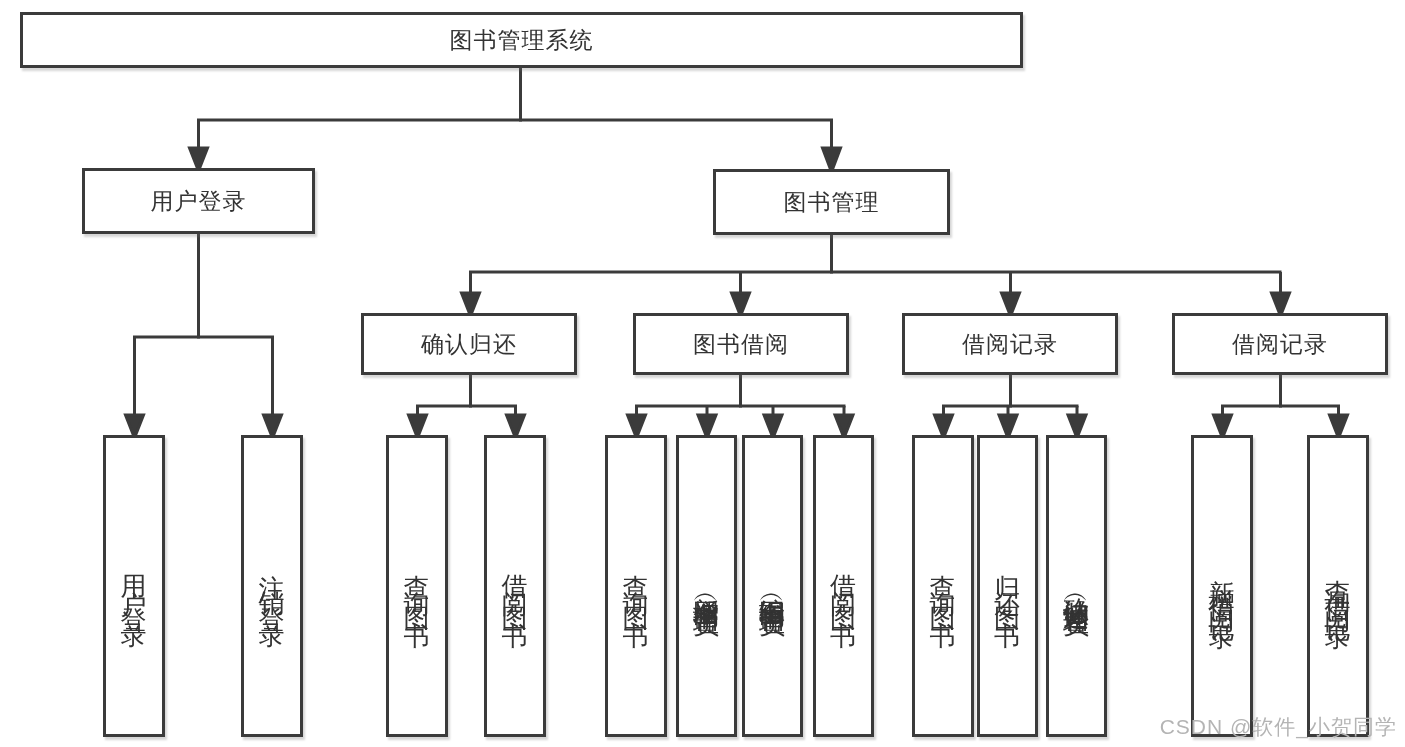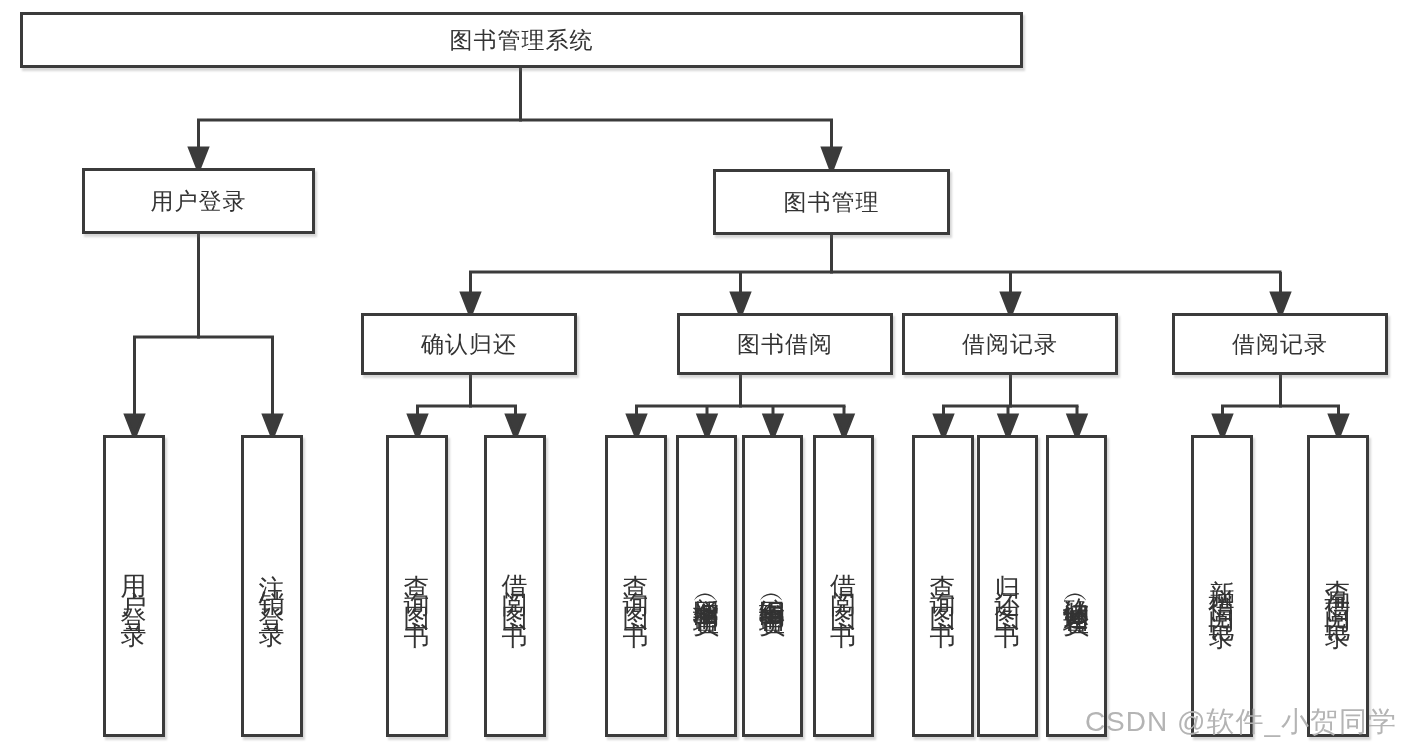--- a/index.html
+++ b/index.html
@@ -19,21 +19,21 @@
     display:flex;align-items:center;justify-content:center;
     box-shadow:2px 3px 2px rgba(110,110,110,0.28);
   }
   .vbox .label{
     writing-mode:vertical-rl;line-height:1;font-size:26px;white-space:nowrap;
   }
   .ls4 .label{letter-spacing:16px;}
   .ls6 .label{letter-spacing:9px;}
   .ls9 .label{letter-spacing:2px;}
   .watermark{
-    position:absolute;right:8px;bottom:6px;font-size:28px;color:#b4b4b4;
+    position:absolute;right:8px;bottom:6px;font-size:21px;color:#b4b4b4;
     letter-spacing:1px;z-index:10;margin-left:28px;
   }
 </style>
 </head>
 <body>
 
 <div class="stage">
 
   <svg class="connectors" width="1405" height="747" viewBox="0 0 1405 747">
     <g stroke="#3b3b3b" stroke-width="3" fill="#3b3b3b">
@@ -98,21 +98,21 @@
       <polygon points="1329.5,415 1347.5,415 1338.5,438"></polygon>
     </g>
   </svg>
 
   <div class="box" style="left:20px;top:12px;width:1003px;height:56px;">图书管理系统</div>
 
   <div class="box" style="left:82px;top:168px;width:233px;height:66px;">用户登录</div>
   <div class="box" style="left:713px;top:169px;width:237px;height:66px;">图书管理</div>
 
   <div class="box" style="left:361px;top:313px;width:216px;height:62px;">确认归还</div>
-  <div class="box" style="left:633px;top:313px;width:216px;height:62px;margin-left:44px;">图书借阅</div>
+  <div class="box" style="left:633px;top:313px;width:216px;height:62px;">图书借阅</div>
   <div class="box" style="left:902px;top:313px;width:216px;height:62px;">借阅记录</div>
   <div class="box" style="left:1172px;top:313px;width:216px;height:62px;">借阅记录</div>
 
   <div class="vbox ls4" style="left:103px;top:435px;width:62px;height:302px;">
     <span class="label">用户登录</span>
   </div>
   <div class="vbox ls4" style="left:241px;top:435px;width:62px;height:302px;">
     <span class="label">注销登录</span>
   </div>
 

